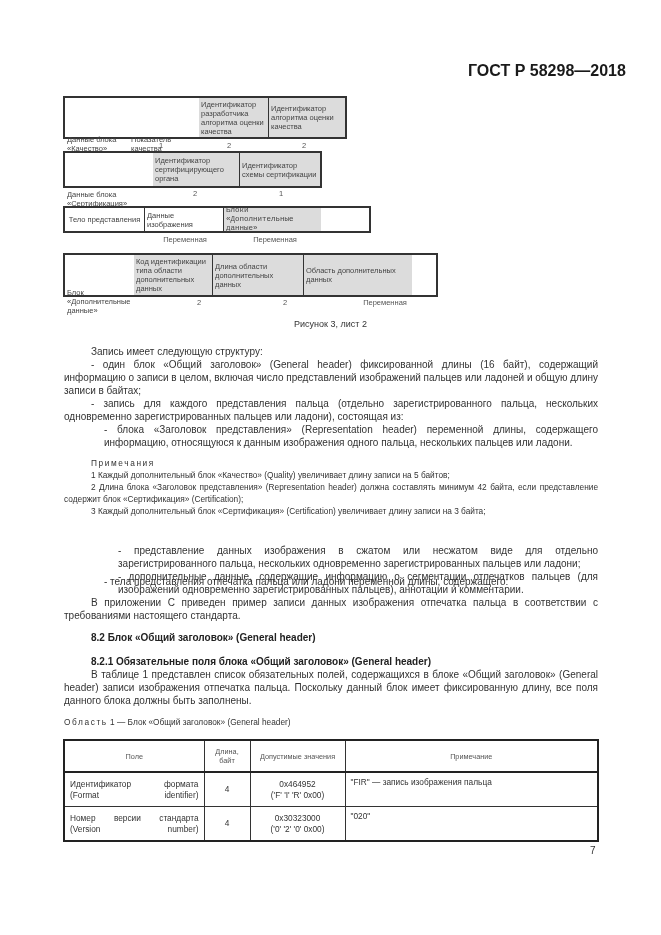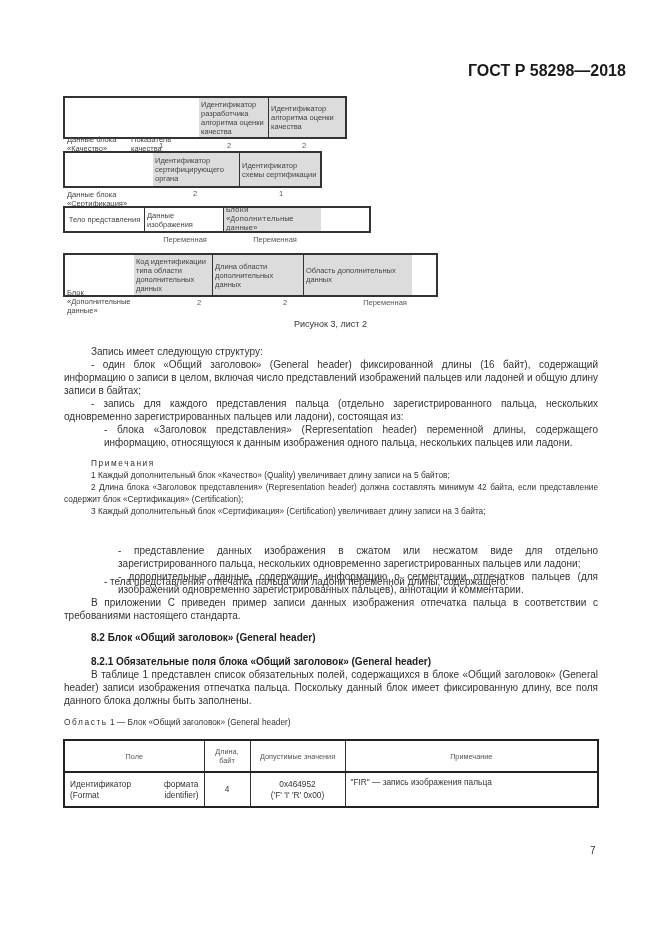--- a/index.html
+++ b/index.html
@@ -129,16 +129,25 @@
   <tbody>
     <tr>
       <td class="j">Идентификатор формата (Format identifier)</td>
       <td class="c">4</td>
       <td class="c">
         <div>0x464952</div>
         <div>('F' 'I' 'R' 0x00)</div>
       </td>
       <td class="note">"FIR" — запись изображения пальца</td>
     </tr>
+    <tr>
+      <td class="j">Номер версии стандарта (Version number)</td>
+      <td class="c">4</td>
+      <td class="c">
+        <div>0x30323000</div>
+        <div>('0' '2' '0' 0x00)</div>
+      </td>
+      <td class="note">"020"</td>
+    </tr>
   </tbody>
 </table>
 
 <div class="abs pagenum">7</div>
 
 </body></html>

